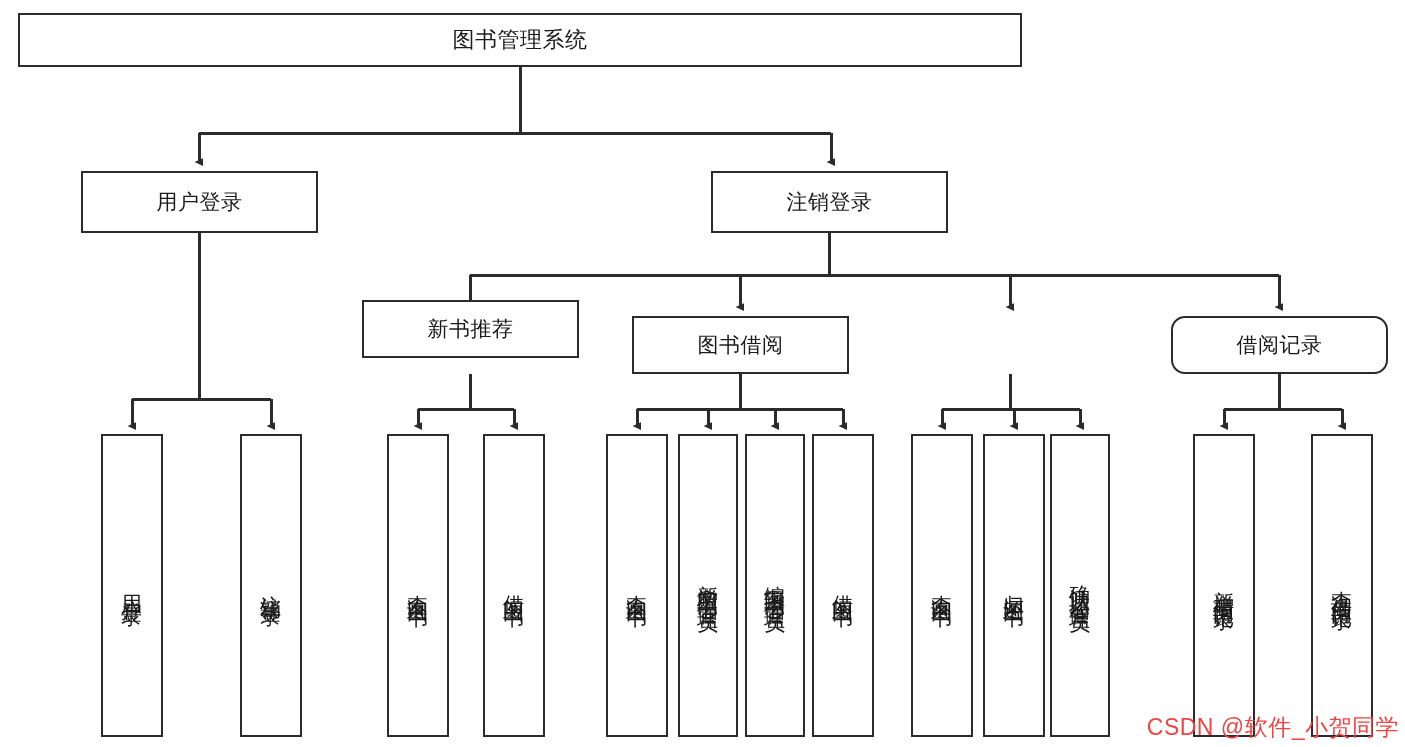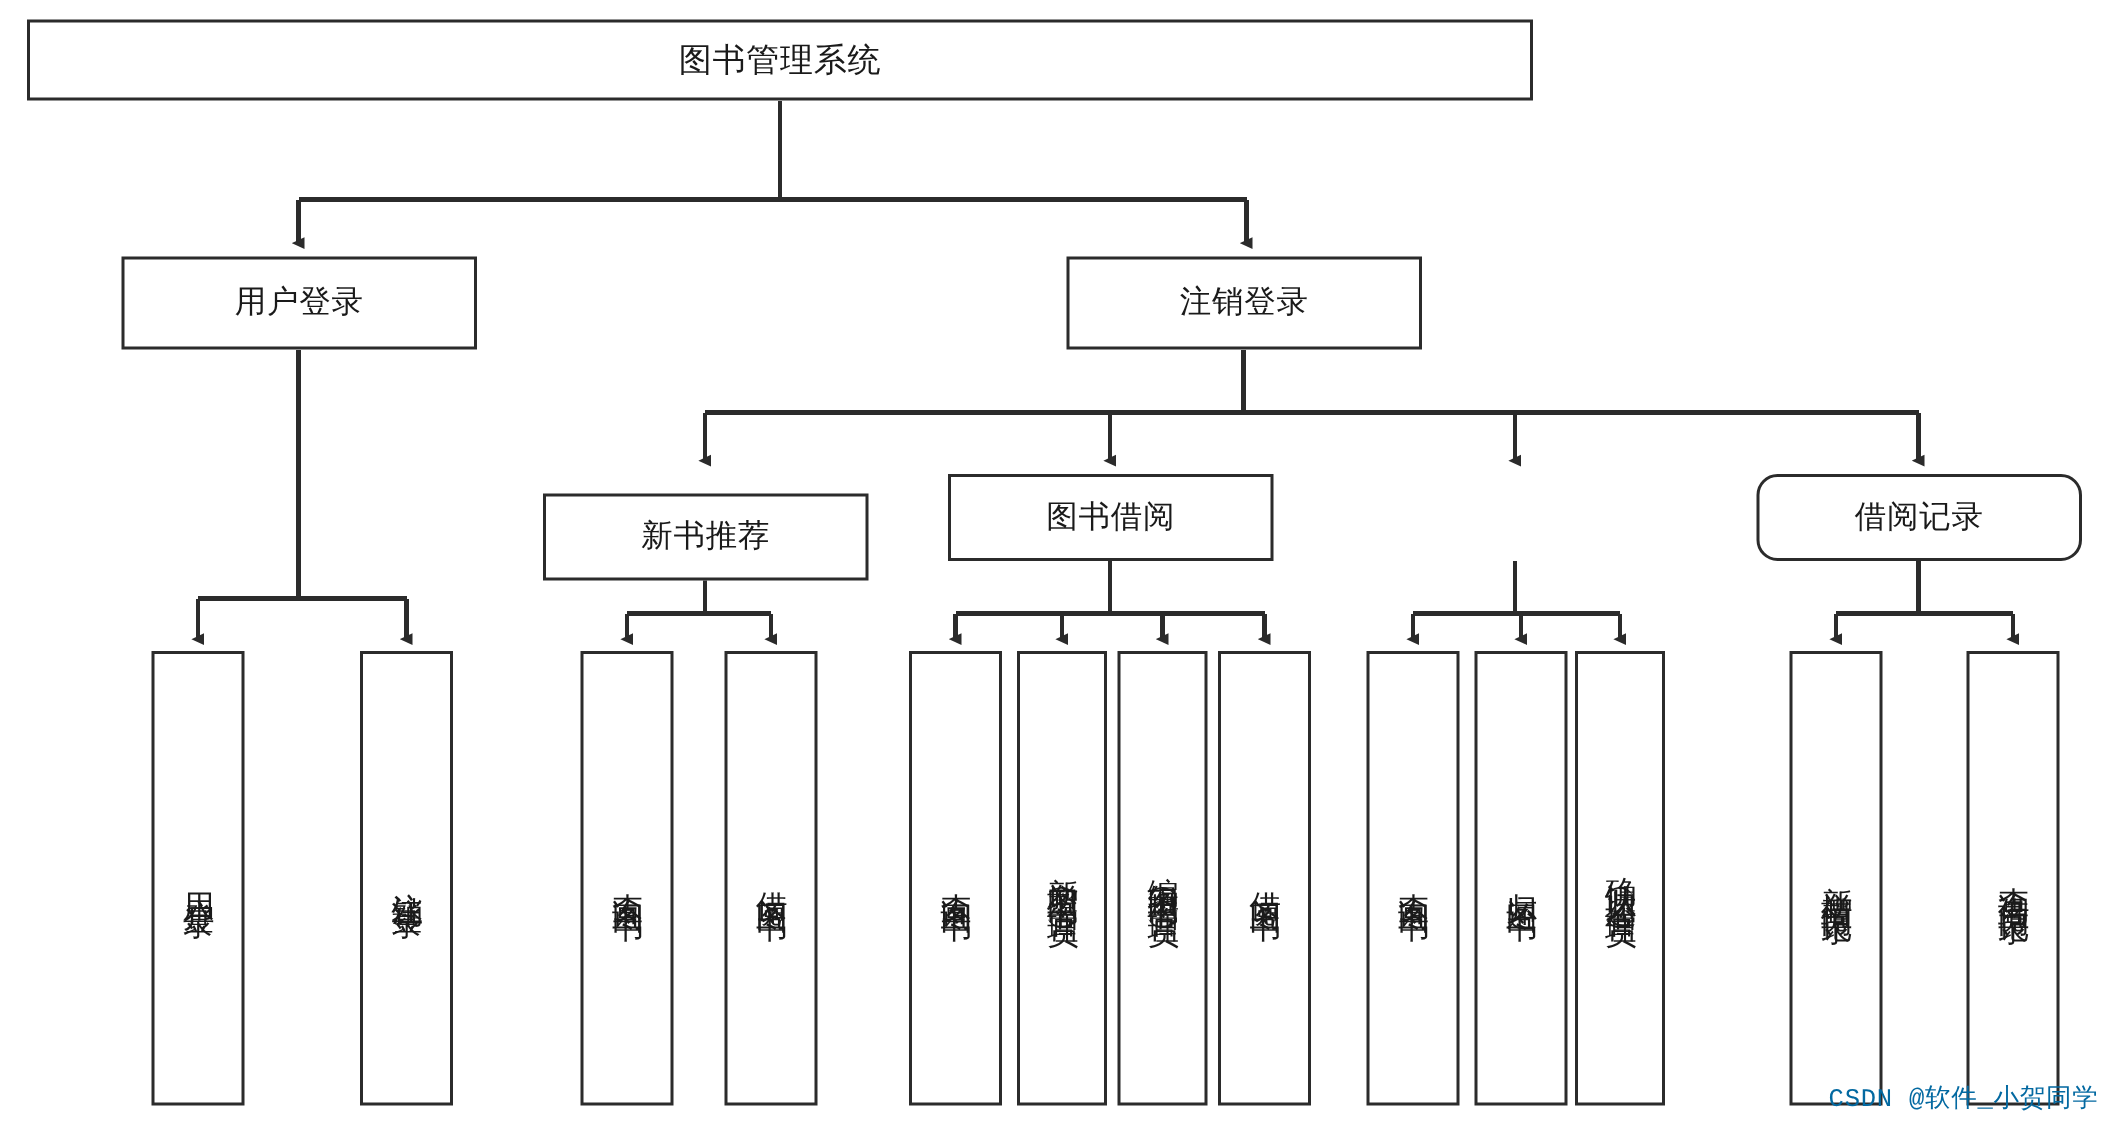--- a/index.html
+++ b/index.html
@@ -57,26 +57,26 @@
     text-orientation: upright;
     white-space: nowrap;
     line-height: 1;
     letter-spacing: 4px;
     display: block;
   }
   .watermark {
     position: absolute;
     right: 6px;
     bottom: 4px;
-    font-size: 17px;
-    color: #0369a1;
+    font-size: 23px;
+    color: #ef4444;
     letter-spacing: 0.5px;
     z-index: 5;
     white-space: nowrap;
-    font-family: Liberation Mono, monospace;
+    font-family: Liberation Sans, sans-serif;
   }
 </style>
 </head>
 <body>
 
 <div id="diagram-root">
 
   <svg id="edge-layer" viewBox="0 0 1405 747" xmlns="http://www.w3.org/2000/svg">
     <defs>
       <marker id="arrowhead" markerWidth="9" markerHeight="9" refX="4.2" refY="4.4" orient="auto" markerUnits="userSpaceOnUse">
@@ -131,21 +131,21 @@
     <span>图书管理系统</span>
   </div>
 
   <div class="node horiz" style="left: 81px; top: 171px; width: 237px; height: 62px;">
     <span>用户登录</span>
   </div>
   <div class="node horiz" style="left: 711px; top: 171px; width: 237px; height: 62px;">
     <span>注销登录</span>
   </div>
 
-  <div class="node horiz" style="left: 362px; top: 329px; width: 217px; height: 58px;">
+  <div class="node horiz" style="left: 362px; top: 300px; width: 217px; height: 58px;">
     <span>新书推荐</span>
   </div>
   <div class="node horiz" style="left: 632px; top: 316px; width: 217px; height: 58px;">
     <span>图书借阅</span>
   </div>
   <div class="node horiz" style="left: 1171px; top: 316px; width: 217px; height: 58px; border-radius: 14px;">
     <span>借阅记录</span>
   </div>
 
   <div class="node vert" style="left: 101px; top: 434px; width: 62px; height: 303px;">

